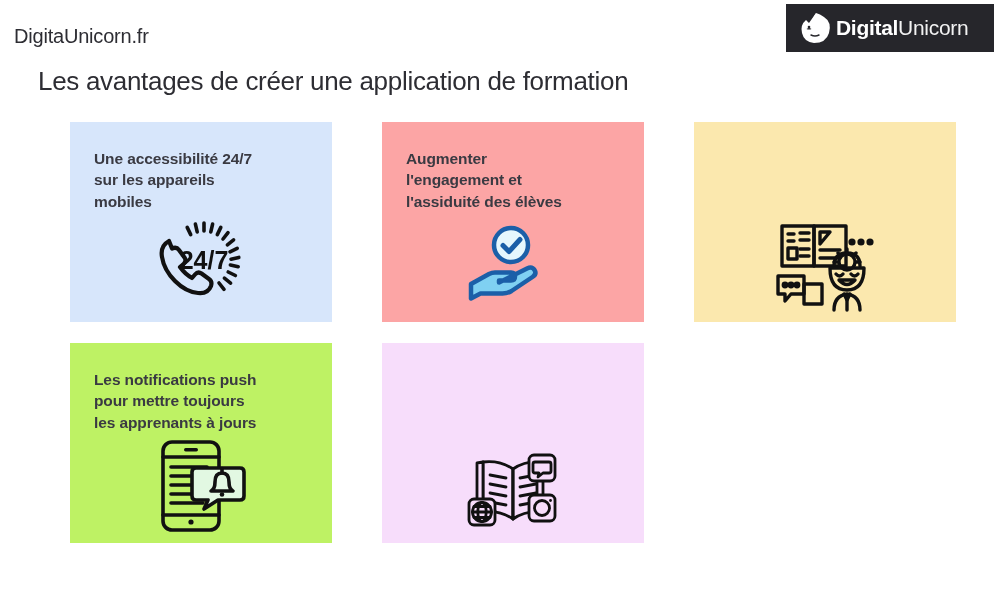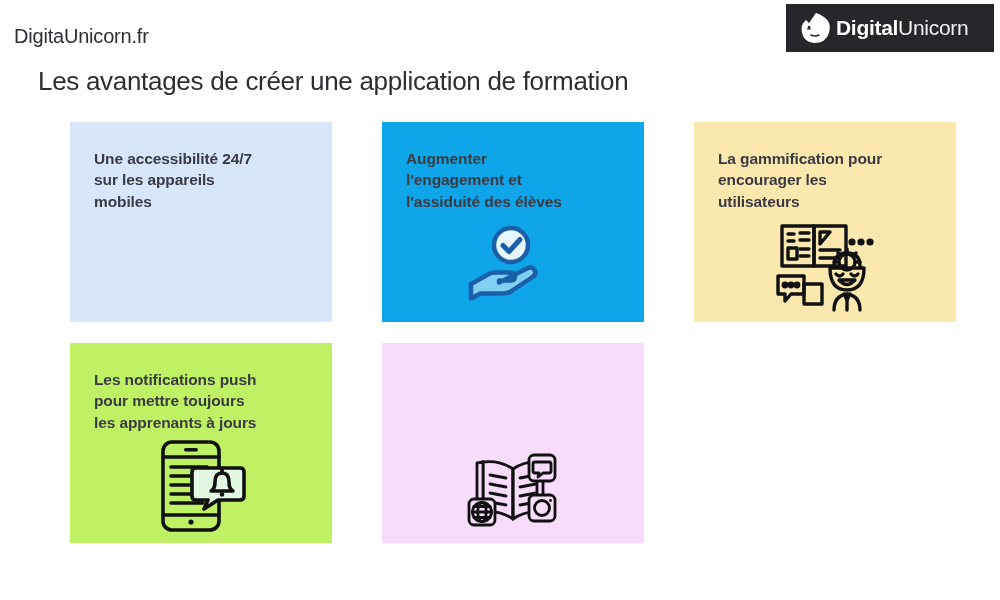--- a/index.html
+++ b/index.html
@@ -127,39 +127,59 @@
 </div>
 
 <div class="page-title">Les avantages de créer une application de formation</div>
 
 <div class="grid">
 
   <div class="card bg-blue" style="background: rgb(215, 230, 251);">
     <div class="card-title">Une accessibilité 24/7
 sur les appareils
 mobiles</div>
-  </div>
-
-  <div class="card bg-blue2" style="background: #0ea5e9;">
+    <div class="card-icon">
+      <svg width="108" height="100" viewBox="0 0 108 100">
+        <g stroke="#111111" stroke-width="4.2" fill="none" stroke-linecap="round" stroke-linejoin="round">
+          <path d="M22 27 q-9 5 -7 16 q2 13 13 24 q11 11 23 12 q10 1 13 -7 q1.5 -4.5 -2 -7 l-7.5 -5.5 q-3.5 -2.5 -6.5 1 l-3 3.5 q-7 -4 -12 -11 l3.5 -3 q3.5 -3 1 -6.5 l-5.5 -7.5 q-2.5 -3.5 -7 -1.5 z"></path>
+        </g>
+        <g stroke="#111111" stroke-width="3.6" stroke-linecap="round">
+          <line x1="57" y1="9" x2="57" y2="17"></line>
+          <line x1="48.4" y1="10.1" x2="50.2" y2="17.9"></line>
+          <line x1="40.2" y1="13.4" x2="43.7" y2="20.6"></line>
+          <line x1="65.6" y1="10.1" x2="63.8" y2="17.9"></line>
+          <line x1="73.8" y1="13.4" x2="70.3" y2="20.6"></line>
+          <line x1="81" y1="18.7" x2="76" y2="25"></line>
+          <line x1="86.6" y1="25.9" x2="80.4" y2="30.9"></line>
+          <line x1="90.2" y1="34.3" x2="83" y2="37.8"></line>
+          <line x1="91.8" y1="43.4" x2="84" y2="45.2"></line>
+          <line x1="91.2" y1="52.7" x2="83.4" y2="51"></line>
+          <line x1="88.4" y1="61.5" x2="81.2" y2="58"></line>
+          <line x1="83.6" y1="69.1" x2="77.4" y2="64.1"></line>
+          <line x1="77" y1="75.3" x2="72" y2="69"></line>
+        </g>
+        <text x="57" y="55" font-family="'Liberation Sans', sans-serif" font-size="25" font-weight="bold" fill="#111111" text-anchor="middle">24/7</text>
+      </svg>
+    </div>
+  </div>
+
+  <div class="card bg-blue2" style="background: #fca5a5;">
     <div class="card-title">Augmenter
 l'engagement et
 l'assiduité des élèves</div>
     <div class="card-icon">
       <svg width="100" height="92" viewBox="0 0 100 92">
         <circle cx="48" cy="23" r="17" fill="#e6f7fd" stroke="#1b5fa8" stroke-width="4.5"></circle>
         <path d="M40 23.5 l6 6 l11 -12" fill="none" stroke="#1b5fa8" stroke-width="5" stroke-linecap="round" stroke-linejoin="round"></path>
         <path d="M8 62 l18 -10 q3 -1.5 6 -1.5 l16 0 q4 0 4 4 q0 4 -4 4 l-12 0 l0 2 l28 -14 q5 -2.5 7.5 1.5 q2.5 4 -2 7 l-21 14 q-4 2.5 -9 2.5 l-22 0 l-9.5 5 z" fill="#7fd0f2" stroke="#1b5fa8" stroke-width="4.5" stroke-linejoin="round"></path>
       </svg>
     </div>
   </div>
 
   <div class="card bg-yellow" style="background: rgb(251, 232, 174);">
-    <div class="card-title">La gammification pour
-encourager les
-utilisateurs</div>
     <div class="card-icon">
       <svg width="106" height="96" viewBox="0 0 106 96">
         <g stroke="#111111" stroke-width="3.4" fill="none" stroke-linejoin="round" stroke-linecap="round">
 
           <rect x="10" y="8" width="32" height="40"></rect>
           <rect x="42" y="8" width="32" height="40"></rect>
           <line x1="16" y1="16" x2="22" y2="16"></line>
           <line x1="16" y1="23" x2="22" y2="23"></line>
           <line x1="28" y1="15" x2="37" y2="15"></line>
           <line x1="28" y1="22" x2="37" y2="22"></line>

